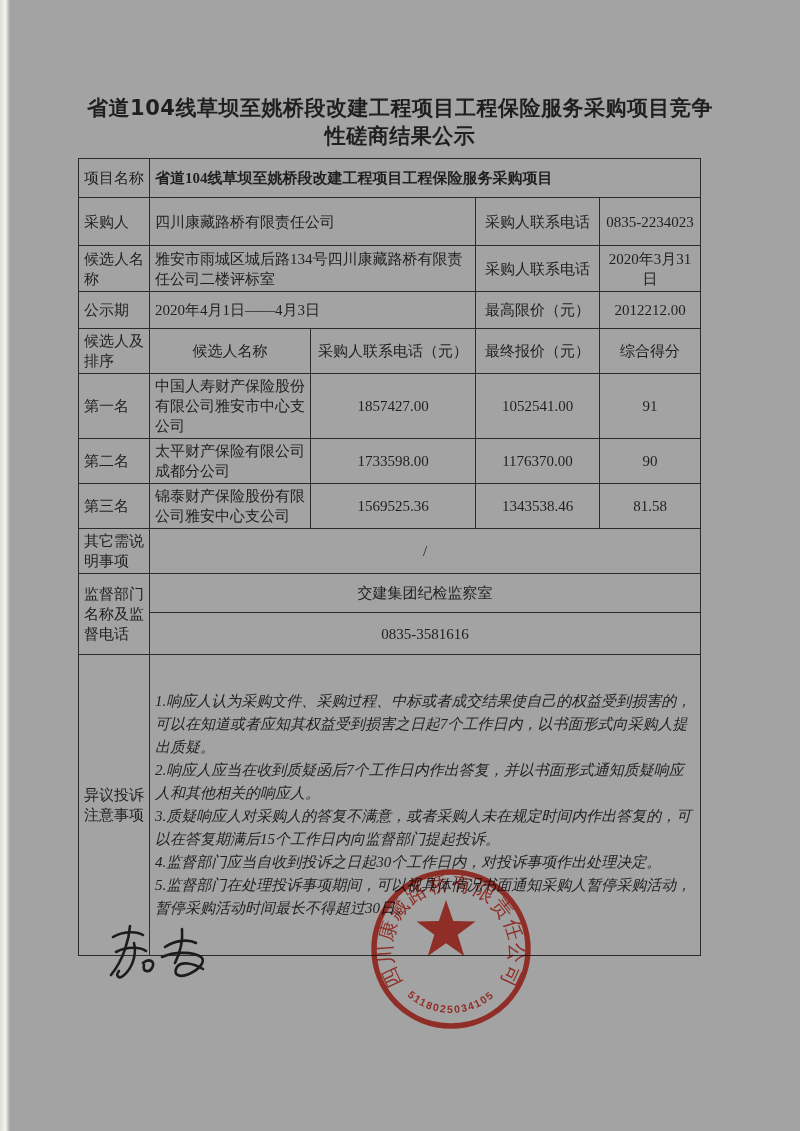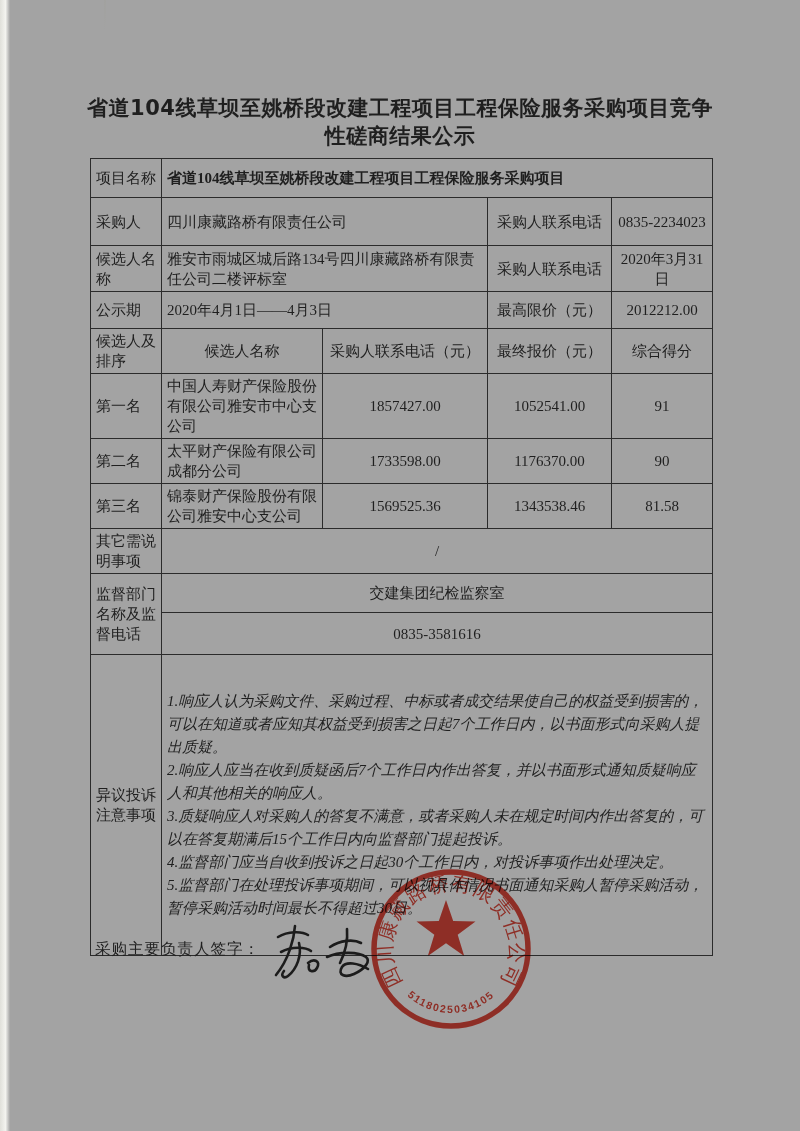--- a/index.html
+++ b/index.html
@@ -21,21 +21,21 @@
     background: linear-gradient(to bottom, rgba(160,160,155,.5), rgba(160,160,155,0));
   }
   .title {
     position: absolute; left: 85px; top: 94px; width: 630px;
     text-align: center;
     font-family: "DejaVu Sans", "Liberation Sans", sans-serif;
     font-weight: bold; font-size: 21px; line-height: 28px;
     letter-spacing: 0.5px;
   }
   table.tbl {
-    position: absolute; left: 90px; top: 158px;
+    position: absolute; left: 78px; top: 158px;
     width: 622px; table-layout: fixed; border-collapse: collapse;
   }
   .tbl td {
     border: 1.7px solid #2b2b2b;
     font-size: 15px; line-height: 20px;
     padding: 2px 5px;
     vertical-align: middle;
     word-break: break-all;
   }
   .lbl   { text-align: left; padding-left: 4px; }
@@ -143,21 +143,20 @@
           <p>2.响应人应当在收到质疑函后7个工作日内作出答复，并以书面形式通知质疑响应人和其他相关的响应人。</p>
           <p>3.质疑响应人对采购人的答复不满意，或者采购人未在规定时间内作出答复的，可以在答复期满后15个工作日内向监督部门提起投诉。</p>
           <p>4.监督部门应当自收到投诉之日起30个工作日内，对投诉事项作出处理决定。</p>
           <p>5.监督部门在处理投诉事项期间，可以视具体情况书面通知采购人暂停采购活动，暂停采购活动时间最长不得超过30日。</p>
         </td>
       </tr>
     </tbody>
   </table>
 
   <div class="sign-row">
-    <span class="sign-label">采购主要负责人签字：</span>
     <svg class="sign-svg" width="120" height="68" viewBox="0 0 120 68">
       <g fill="none" stroke="#1c1c1c" stroke-width="2.6" stroke-linecap="round" stroke-linejoin="round">
         <path d="M14 18 C24 12 38 12 44 16"></path>
         <path d="M31 7 C30 20 25 40 12 56"></path>
         <path d="M17 33 C28 27 42 28 47 32"></path>
         <path d="M35 24 C38 36 33 50 24 57 C20 60 16 57 20 52"></path>
         <path d="M44 44 C50 39 57 42 53 49 C50 54 43 53 45 46"></path>
         <path d="M66 28 C76 21 90 20 97 24"></path>
         <path d="M83 10 C84 22 81 34 76 44"></path>
         <path d="M63 38 C76 32 95 33 102 38 C107 42 101 50 90 55 C81 59 73 56 78 48 C82 42 94 44 104 50"></path>

